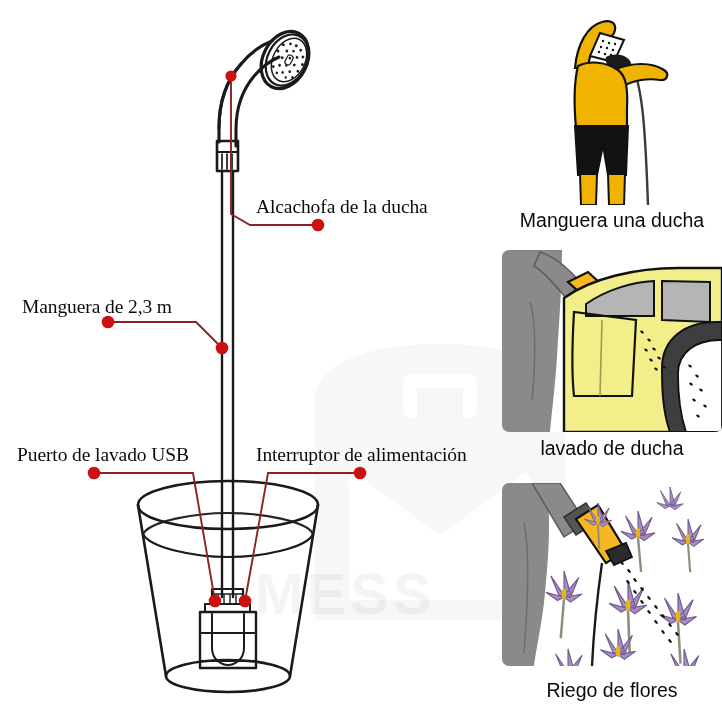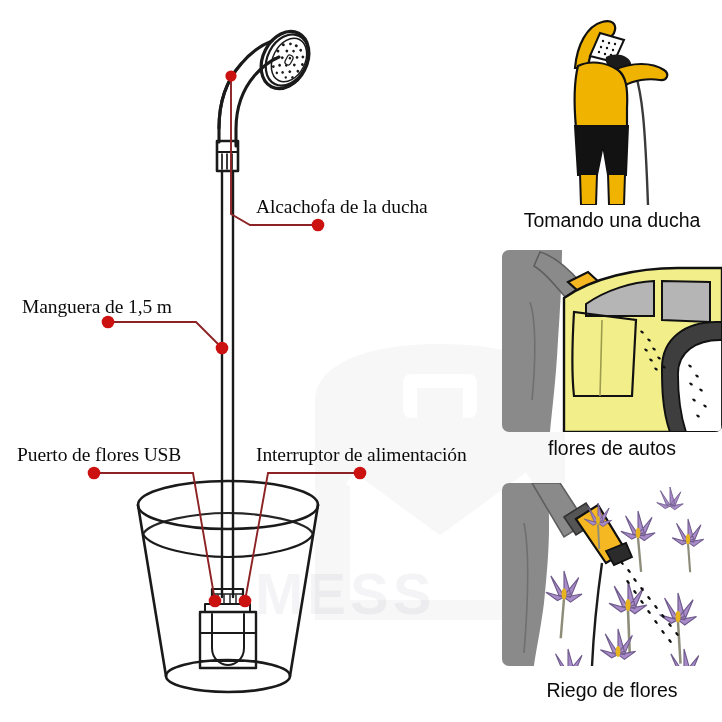--- a/index.html
+++ b/index.html
@@ -155,22 +155,22 @@
       <circle cx="108" cy="322" r="6.3" fill="#cc1111"></circle>
       <circle cx="222" cy="348" r="6.3" fill="#cc1111"></circle>
       <circle cx="94" cy="473" r="6.3" fill="#cc1111"></circle>
       <circle cx="360" cy="473" r="6.3" fill="#cc1111"></circle>
       <circle cx="215" cy="601" r="6.3" fill="#cc1111"></circle>
       <circle cx="245" cy="601" r="6.3" fill="#cc1111"></circle>
     </g>
   </svg>
 
   <div class="label lbl-head">Alcachofa de la ducha</div>
-  <div class="label lbl-hose">Manguera de 1,5 m</div>
-  <div class="label lbl-usb">Puerto de flores USB</div>
+  <div class="label lbl-hose">Manguera de 2,3 m</div>
+  <div class="label lbl-usb">Puerto de lavado USB</div>
   <div class="label lbl-switch">Interruptor de alimentación</div>
 
   <div class="side">
 
     <div class="card c1">
       <div class="photo">
         <svg viewBox="0 0 220 205" width="220" height="205">
           <rect width="220" height="205" fill="#ffffff"></rect>
 
           <path d="M133,72 C140,95 143,120 146,205" fill="none" stroke="#3a3a3a" stroke-width="2.4"></path>
@@ -195,21 +195,21 @@
           <path d="M112,70 C130,62 150,62 162,70 C168,74 165,81 158,80 C146,78 132,80 122,86 Z" fill="#f0b400" stroke="#111" stroke-width="2.2"></path>
 
           <path d="M76,66 C88,60 104,62 116,70 C124,76 126,88 125,108 L125,128 L74,128 C72,106 72,82 76,66 Z" fill="#f0b400" stroke="#111" stroke-width="2.2"></path>
 
           <path d="M73,126 L126,126 L124,175 L106,175 L101,145 L95,175 L76,175 Z" fill="#121212" stroke="#111" stroke-width="2"></path>
 
           <path d="M78,174 L95,174 L94,205 L79,205 Z" fill="#f0b400" stroke="#111" stroke-width="2"></path>
           <path d="M106,174 L123,174 L122,205 L107,205 Z" fill="#f0b400" stroke="#111" stroke-width="2"></path>
         </svg>
       </div>
-      <div class="cap">Tomando una ducha</div>
+      <div class="cap">Manguera una ducha</div>
     </div>
 
     <div class="card c2">
       <div class="photo">
         <svg viewBox="0 0 220 182" width="220" height="182">
           <rect width="220" height="182" fill="#ffffff"></rect>
 
           <path d="M0,0 L60,0 C60,30 58,60 56,90 C54,130 50,160 48,182 L0,182 Z" fill="#8a8a8a"></path>
           <path d="M28,52 C34,70 34,110 30,150" fill="none" stroke="#6f6f6f" stroke-width="1.6"></path>
 
@@ -241,21 +241,21 @@
             <ellipse cx="188" cy="116" rx="2" ry="1.2" transform="rotate(35 188 116)"></ellipse>
             <ellipse cx="195" cy="126" rx="2" ry="1.2" transform="rotate(35 195 126)"></ellipse>
             <ellipse cx="189" cy="134" rx="2" ry="1.2" transform="rotate(35 189 134)"></ellipse>
             <ellipse cx="199" cy="140" rx="2" ry="1.2" transform="rotate(35 199 140)"></ellipse>
             <ellipse cx="192" cy="150" rx="2" ry="1.2" transform="rotate(35 192 150)"></ellipse>
             <ellipse cx="203" cy="156" rx="2" ry="1.2" transform="rotate(35 203 156)"></ellipse>
             <ellipse cx="196" cy="166" rx="2" ry="1.2" transform="rotate(35 196 166)"></ellipse>
           </g>
         </svg>
       </div>
-      <div class="cap">flores de autos</div>
+      <div class="cap">lavado de ducha</div>
     </div>
 
     <div class="card c3">
       <div class="photo">
         <svg viewBox="0 0 220 183" width="220" height="183">
           <rect width="220" height="183" fill="#ffffff"></rect>
 
           <path d="M0,0 L44,0 C50,36 46,80 42,120 C38,150 34,168 32,183 L0,183 Z" fill="#8a8a8a"></path>
           <path d="M22,40 C28,70 26,120 22,170" fill="none" stroke="#6f6f6f" stroke-width="1.6"></path>
 

